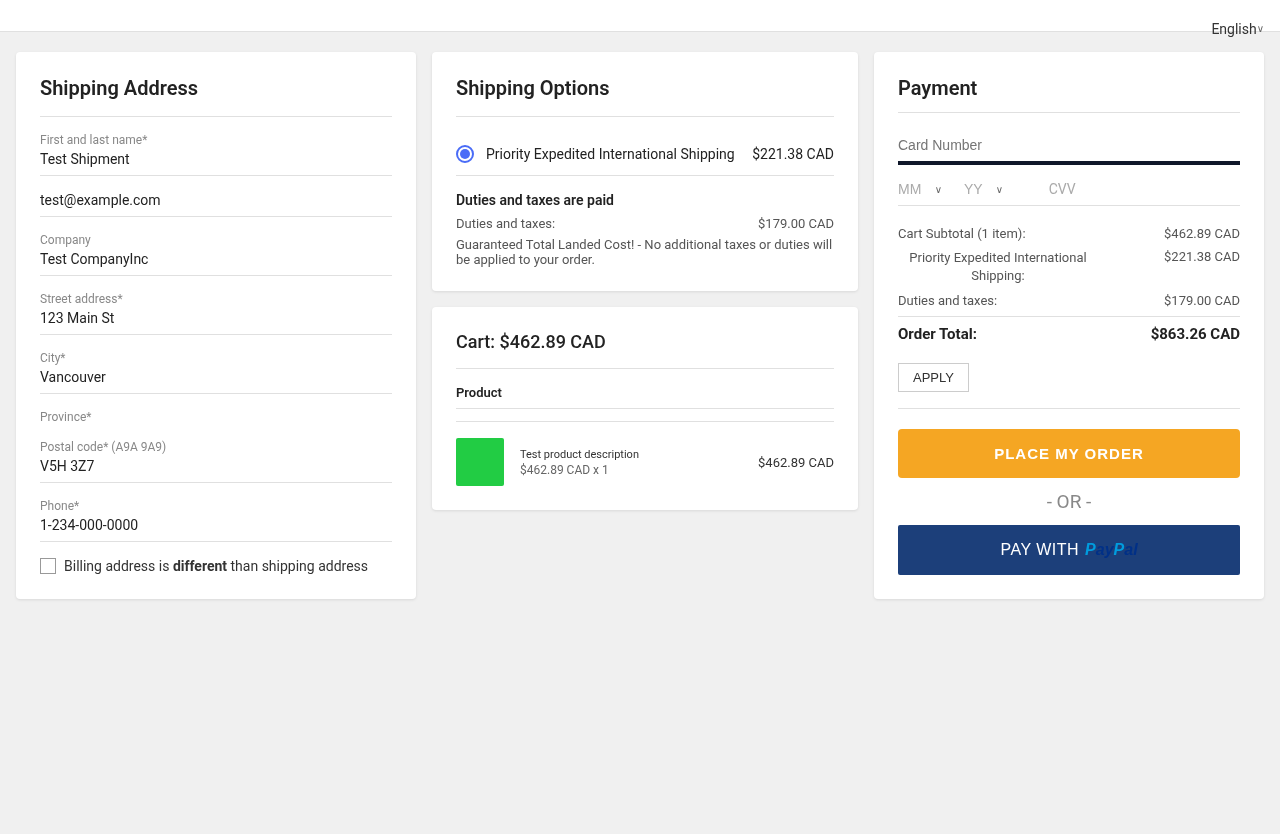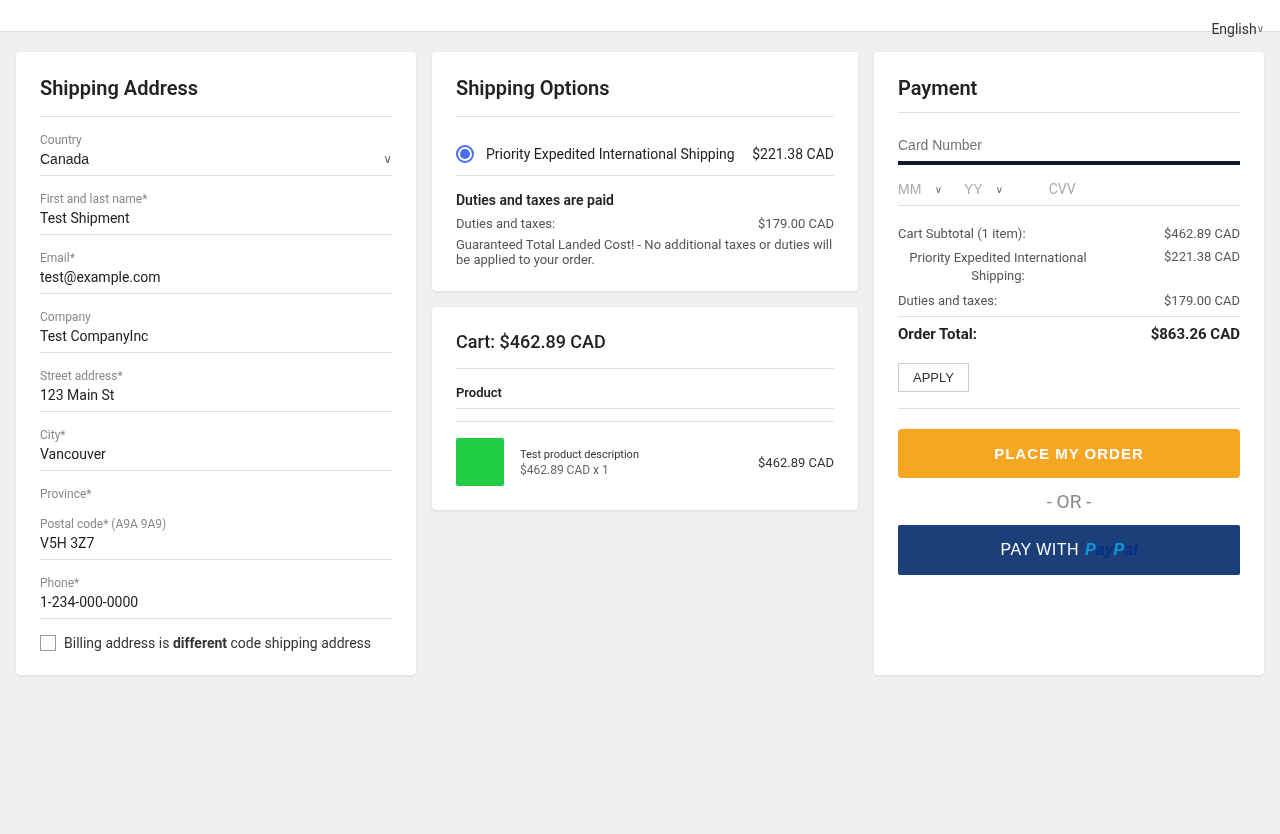--- a/index.html
+++ b/index.html
@@ -389,38 +389,27 @@
     <span class="chevron-icon">∨</span>
   </div>
 </div>
 
 <div class="main-content">
 
   <div class="panel panel-left">
     <h2 class="panel-title">Shipping Address</h2>
     <hr class="divider">
 
-    <div class="field-group">
-      <span class="field-label">Country</span>
-      <div class="field-value">
-        <div class="select-wrapper">
-          <select>
-            <option>Canada</option>
-          </select>
-        </div>
-      </div>
-    </div>
 
     <div class="field-group">
       <span class="field-label">First and last name*</span>
       <div class="field-value">Test Shipment</div>
     </div>
 
     <div class="field-group">
-      <span class="field-label">Email*</span>
       <div class="field-value">test@example.com</div>
     </div>
 
     <div class="field-group">
       <span class="field-label">Company</span>
       <div class="field-value">Test CompanyInc</div>
     </div>
 
     <div class="field-group">
       <span class="field-label">Street address*</span>
@@ -442,21 +431,21 @@
     </div>
 
     <div class="field-group">
       <span class="field-label">Phone*</span>
       <div class="field-value">1-234-000-0000</div>
     </div>
 
     <div class="checkbox-row">
       <div class="billing-checkbox"></div>
       <span class="billing-label">
-        <span>Billing address is </span><strong>different</strong><span> code shipping address</span>
+        <span>Billing address is </span><strong>different</strong><span> than shipping address</span>
       </span>
     </div>
   </div>
 
   <div class="panel-center">
 
     <div class="panel">
       <h2 class="panel-title">Shipping Options</h2>
       <hr class="divider">
 

